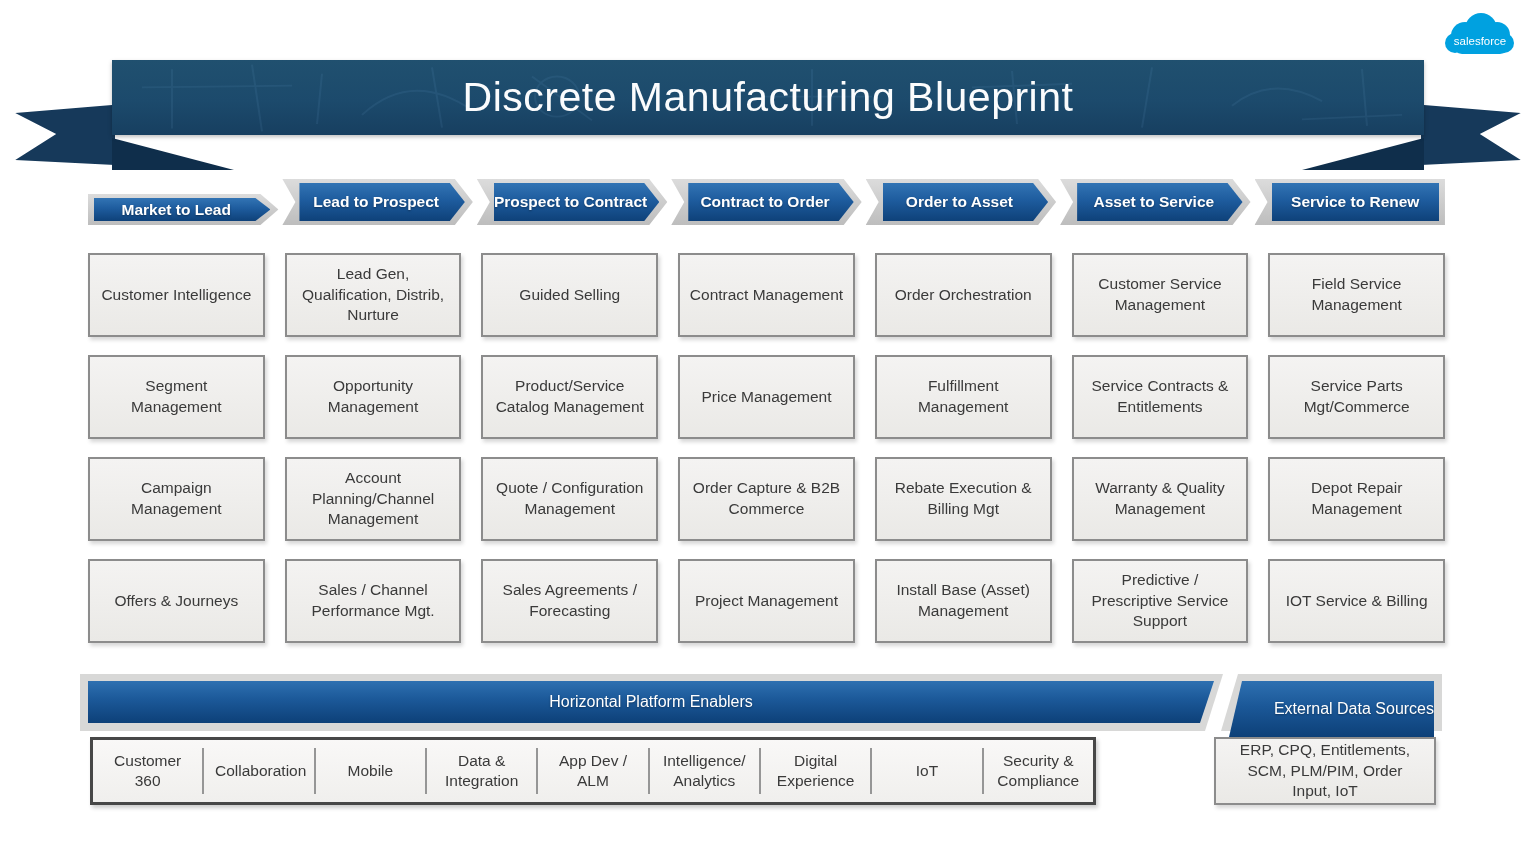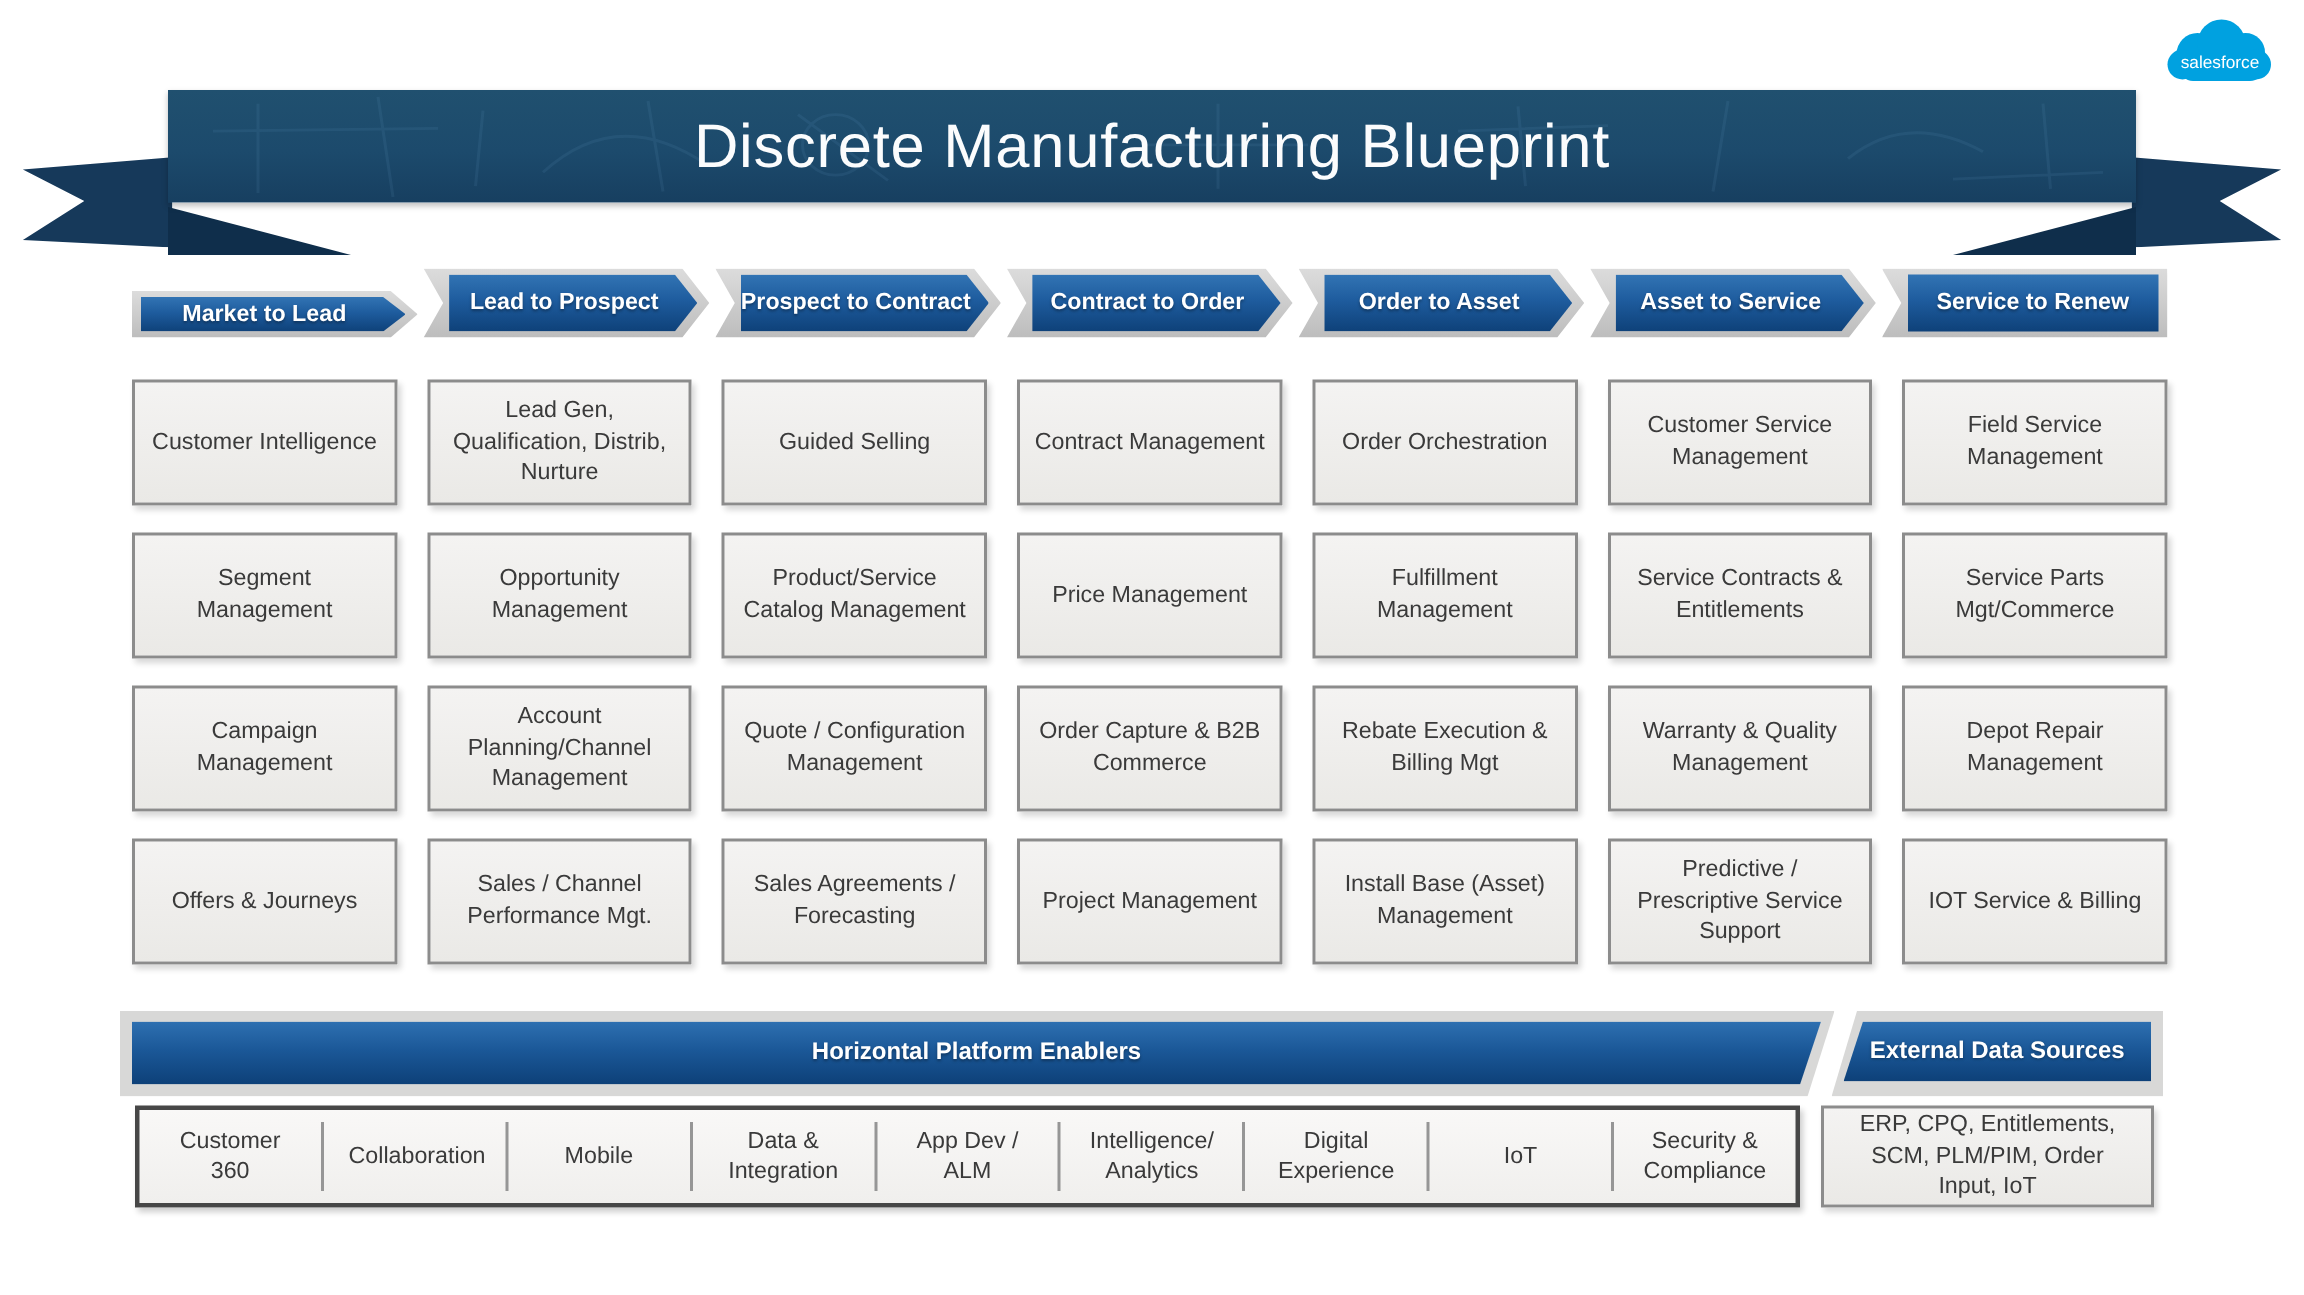--- a/index.html
+++ b/index.html
@@ -50,30 +50,30 @@
              display:flex; align-items:center; justify-content:center;
              text-align:center; font-size:15.5px; color:#3a3a3a; line-height:1.35; padding:4px 8px; }
 
   
   .platform-casing { position:absolute; left:80px; top:674px; width:1143px; height:57px; background:#d8d8d7;
                      clip-path:polygon(0 0, 100% 0, calc(100% - 18px) 100%, 0 100%); }
   .platform-bar { position:absolute; left:88px; top:681px; width:1126px; height:42px;
                   clip-path:polygon(0 0, 100% 0, calc(100% - 14px) 100%, 0 100%);
                   background:linear-gradient(180deg,#2e70b1 0%, #1b5898 45%, #0d4078 100%);
                   display:flex; align-items:center; justify-content:center; }
-  .platform-bar span, .external-bar span { color:#ffffff; font-weight:700; font-size:16px; text-shadow:0 1px 2px rgba(0,0,0,.35); }
+  .platform-bar span, .external-bar span { color:#ffffff; font-weight:400; font-size:16px; text-shadow:0 1px 2px rgba(0,0,0,.35); }
   .external-casing { position:absolute; left:1221px; top:674px; width:221px; height:57px; background:#d8d8d7;
                      clip-path:polygon(17px 0, 100% 0, 100% 100%, 0 100%); }
-  .external-bar { position:absolute; left:1229px; top:681px; width:205px; height:40px;
+  .external-bar { position:absolute; left:1229px; top:681px; width:205px; height:56px;
                   clip-path:polygon(13px 0, 100% 0, 100% 100%, 0 100%);
                   background:linear-gradient(180deg,#2e70b1 0%, #1b5898 45%, #0d4078 100%);
-                  display:flex; align-items:center; justify-content:center; }
-
-  
-  .enablers-box { position:absolute; left:90px; top:737px; width:1110px; height:68px;
+                  display:flex; align-items:center; justify-content:flex-end; }
+
+  
+  .enablers-box { position:absolute; left:90px; top:737px; width:1006px; height:68px;
                   border:3px solid #474747; background:linear-gradient(180deg,#f9f8f7,#f0efed);
                   box-shadow:2px 3px 4px rgba(0,0,0,.2); display:flex; align-items:stretch; }
   .enabler-cell { flex:1; display:flex; align-items:center; justify-content:center; }
   .enabler-cell span { display:block; max-width:88px; margin:0 auto; text-align:center;
                        font-size:15.5px; color:#3a3a3a; line-height:1.3; }
   .divider { flex:none; width:2px; background:#969696; align-self:center; height:46px; }
 
   .external-box { position:absolute; left:1214px; top:737px; width:222px; height:68px;
                   border:2px solid #8c8c8c; background:linear-gradient(180deg,#f4f3f2,#eae9e6);
                   box-shadow:2px 3px 4px rgba(0,0,0,.16);

